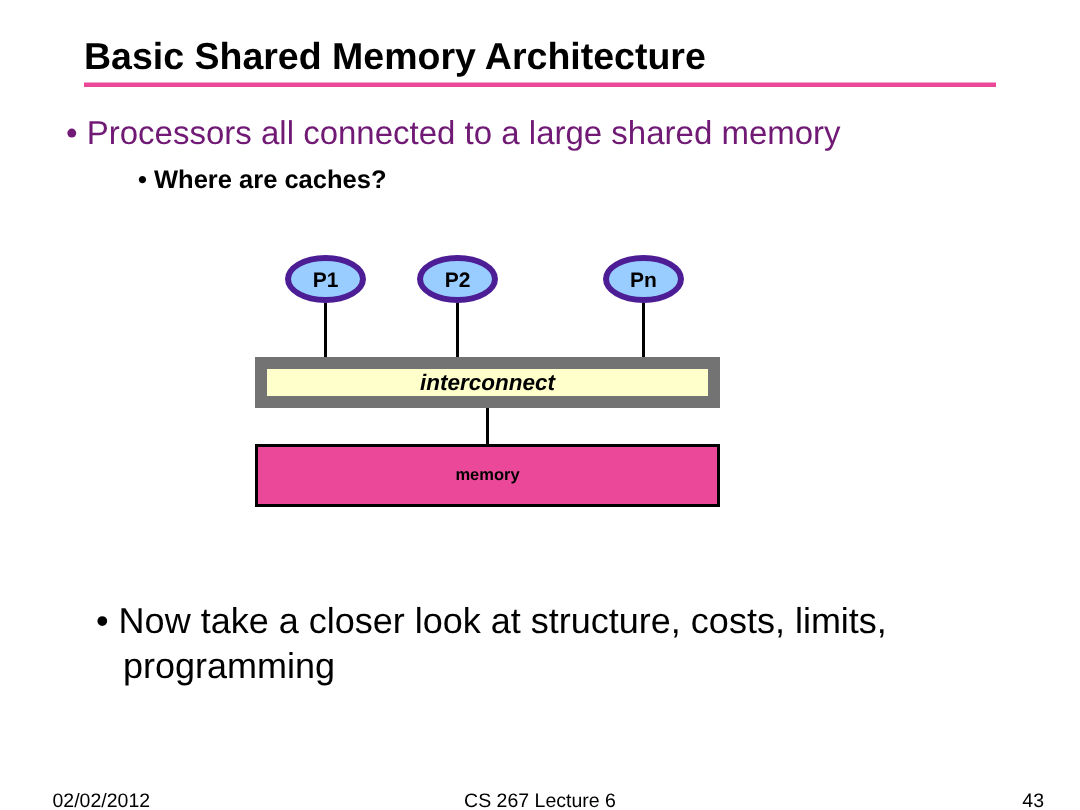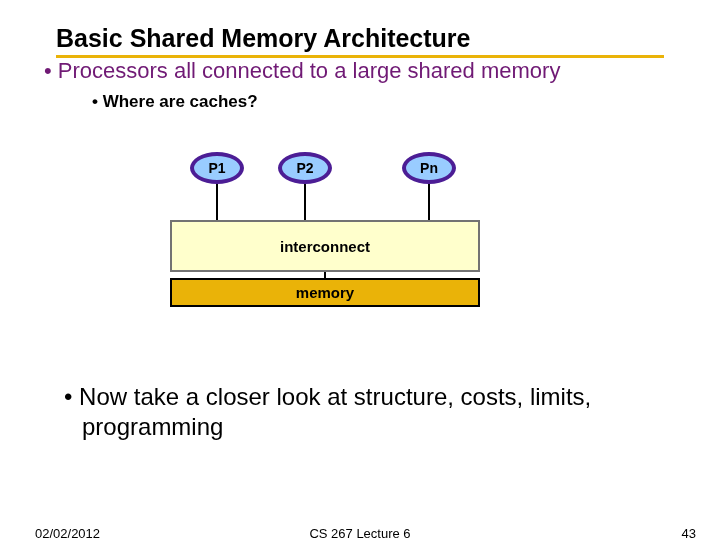--- a/index.html
+++ b/index.html
@@ -8,24 +8,25 @@
     height: 540px;
     background: #ffffff;
     font-family: Arial, Helvetica, sans-serif;
     position: relative;
     padding: 24px 36px 0 36px;
   }
   .title {
     font-size: 25px;
     font-weight: bold;
     color: #000;
-    border-bottom: 3px solid #eab308;
+    border-bottom: 3px solid #ec4899;
     padding-bottom: 2px;
     margin-left: 20px;
     margin-right: 20px;
+    margin-bottom: 18px;
   }
   .bullet-l1 {
     font-size: 22px;
     color: #701a75;
     margin-left: 8px;
     margin-bottom: 8px;
   }
   .bullet-l1::before { content: "• "; }
   .bullet-l2 {
     font-size: 17px;
@@ -67,51 +68,52 @@
     z-index: 1;
   }
   .s1 { left: 46px; }
   .s2 { left: 134px; }
   .sn { left: 258px; }
   .interconnect {
     position: absolute;
     left: 0;
     top: 68px;
     width: 310px;
-    height: 52px;
+    height: 34px;
     background: #ffffcc;
-    border: 2px solid #737373;
+    border: 8px solid #737373;
     display: flex;
     align-items: center;
     justify-content: center;
     font-size: 15px;
     font-weight: bold;
     z-index: 2;
+    font-style: italic;
   }
   .midstem {
     position: absolute;
     width: 2px;
     height: 24px;
     background: #000;
     top: 102px;
     left: 154px;
     z-index: 1;
   }
   .memory {
     position: absolute;
     left: 0;
     top: 126px;
     width: 310px;
-    height: 29px;
-    background: #eab308;
+    height: 42px;
+    background: #ec4899;
     border: 2px solid #000;
     display: flex;
     align-items: center;
     justify-content: center;
-    font-size: 15px;
+    font-size: 11px;
     font-weight: bold;
     z-index: 2;
   }
   .closing {
     font-size: 24px;
     color: #000;
     margin-left: 28px;
     padding-left: 18px;
     text-indent: -18px;
     margin-bottom: 4px;

